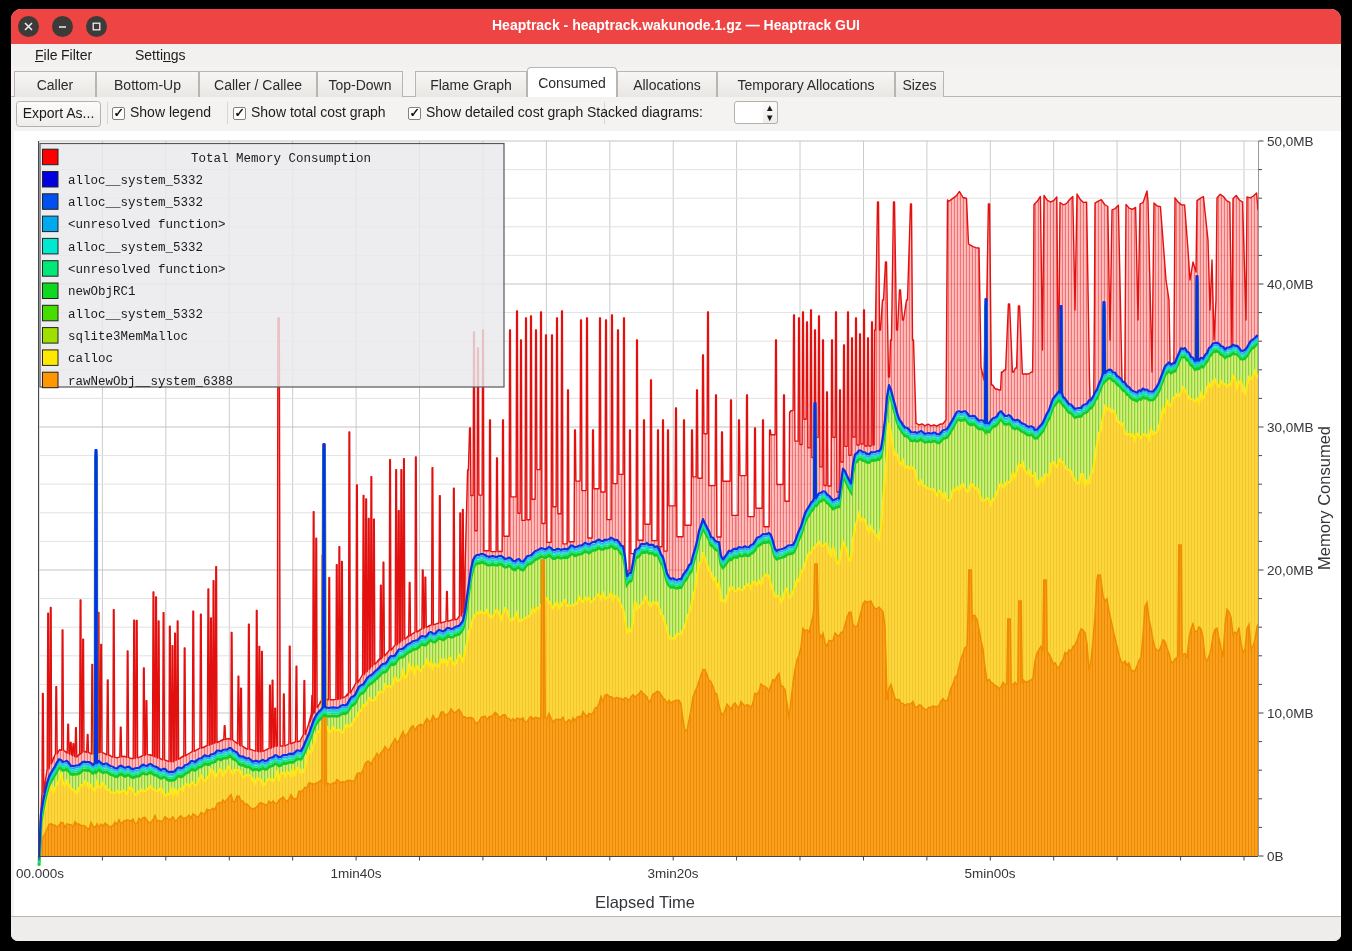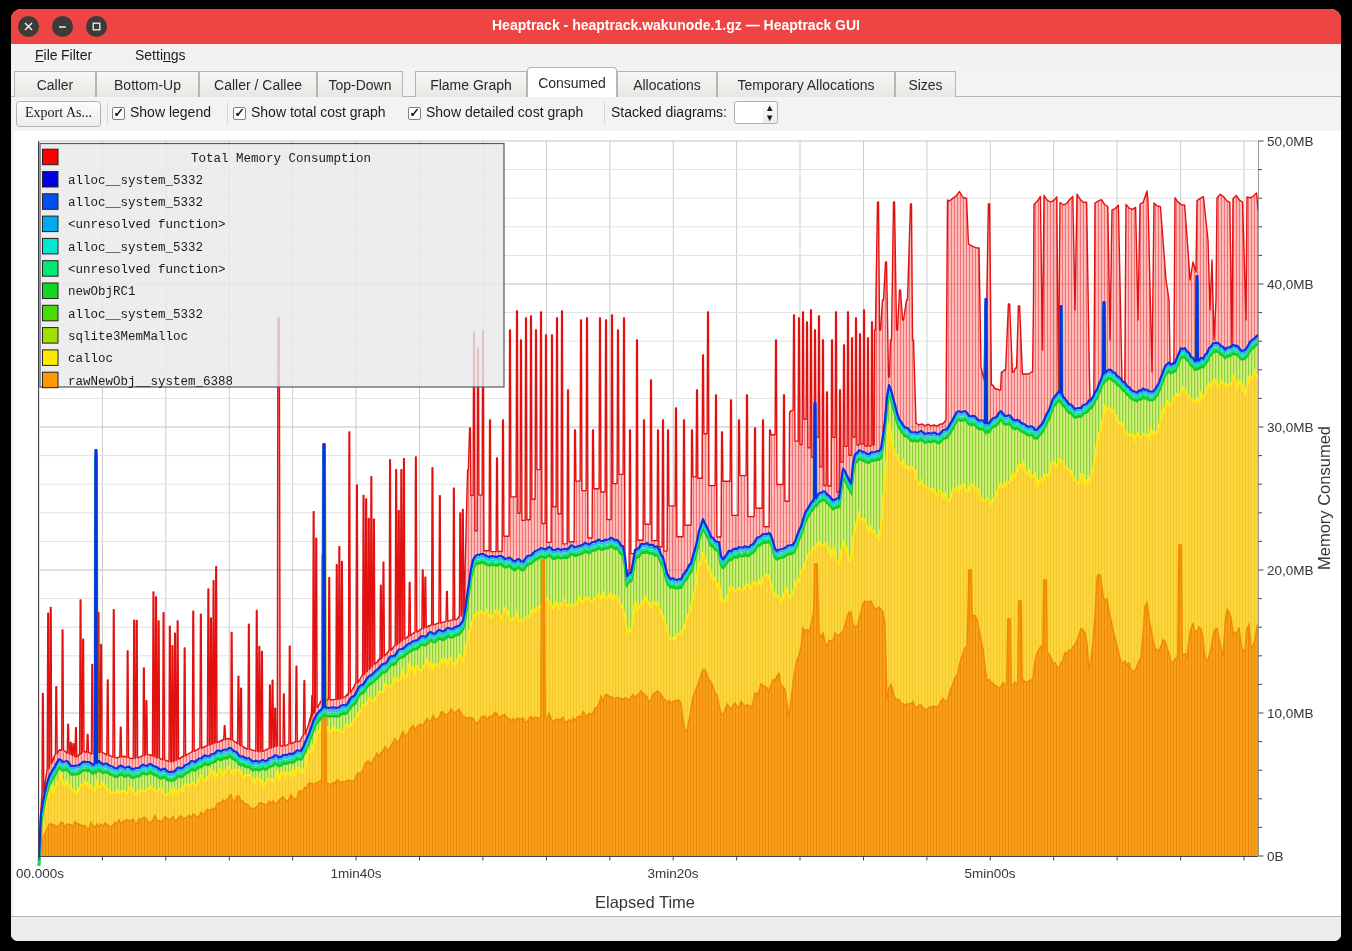--- a/index.html
+++ b/index.html
@@ -16,21 +16,21 @@
 #tabrow { position:absolute; left:0; top:58px; width:100%; height:29.5px; background:#f4f3f2; }
 #tabrow .bline { position:absolute; left:0; bottom:0; width:100%; height:1px; background:#b8b5b2; }
 .tab { position:absolute; top:3.5px; bottom:0; background:linear-gradient(#f7f6f5,#e9e7e4);
   border:1px solid #b8b5b2; border-bottom:none; font-size:14px; color:#2a2a2a;
   text-align:center; padding-top:5px; }
 .tab.active { top:0; background:#ffffff; border-radius:4px 4px 0 0; z-index:3; padding-top:7px; }
 #toolbar { position:absolute; left:0; top:87.5px; width:100%; height:34.5px; background:#f4f3f2;
   font-size:14px; color:#1b1b1b; }
 #exportbtn { position:absolute; left:5px; top:4.5px; width:85px; height:26px;
   background:linear-gradient(#fcfbfb,#efedeb); border:1px solid #b3b0ad; border-radius:3.5px;
-  text-align:center; padding-top:3px; font-size:14px;font-family:Liberation Serif, serif; }
+  text-align:center; padding-top:3px; font-size:14px; }
 .vsep { position:absolute; top:5px; height:22px; width:1px; background:#d9d7d4; }
 .cb { position:absolute; top:10px; width:13px; height:13px; background:#fff;
   border:1px solid #84827e; border-radius:2px; }
 .cb:after { content:"\2713"; position:absolute; left:0.5px; top:-3px; font-size:12.5px;
   font-weight:bold; color:#111; }
 .tblab { position:absolute; top:7px; }
 #spinfield { position:absolute; left:723px; top:4.5px; width:29px; height:23px; background:#fff;
   border:1px solid #b3b0ad; border-radius:3px 0 0 3px; text-align:center; padding-top:3px;padding-left:28px; }
 #spinbtns { position:absolute; left:752px; top:4.5px; width:14.5px; height:23px;
   background:linear-gradient(#fcfbfb,#efedeb); border:1px solid #b3b0ad; border-left:none;
@@ -62,34 +62,34 @@
   <div id="tabrow">
     <div class="bline"></div>
     <div class="tab" style="left:3px; width:82px;">Caller</div>
     <div class="tab" style="left:85px; width:103px;">Bottom-Up</div>
     <div class="tab" style="left:188px; width:118px;">Caller / Callee</div>
     <div class="tab" style="left:306px; width:86px;">Top-Down</div>
     <div class="tab" style="left:404px; width:112px;">Flame Graph</div>
     <div class="tab active" style="left:516px; width:90px;">Consumed</div>
     <div class="tab" style="left:606px; width:100px;">Allocations</div>
     <div class="tab" style="left:706px; width:178px;">Temporary Allocations</div>
-    <div class="tab" style="left:884px; width:61px;">Sizes</div>
+    <div class="tab" style="left:884px; width:49px;">Sizes</div>
   </div>
   <div id="toolbar">
     <div id="exportbtn">Export As...</div>
     <div class="vsep" style="left:96px;"></div>
     <div class="cb" style="left:101px;"></div>
       <div class="tblab" style="left:119px;">Show legend</div>
     <div class="vsep" style="left:216px;"></div>
     <div class="cb" style="left:222px;"></div>
       <div class="tblab" style="left:240px;">Show total cost graph</div>
     <div class="cb" style="left:397px;"></div>
       <div class="tblab" style="left:415px;">Show detailed cost graph</div>
     <div class="vsep" style="left:593px;"></div>
-    <div class="tblab" style="left:600px;">Stacked diagrams:</div>
+    <div class="tblab" style="left:576px;">Stacked diagrams:</div>
     <div id="spinfield">10</div>
     <div id="spinbtns">
         <div style="top:1px;">▲</div>
         <div style="bottom:1px;">▼</div>
       </div>
   </div>
   <div id="chartbg"></div>
   <div id="statusbar"></div>
 </div>
 <svg width="1327" height="785" viewBox="0 0 1327 785" style="position:absolute;left:14px;top:131px">

